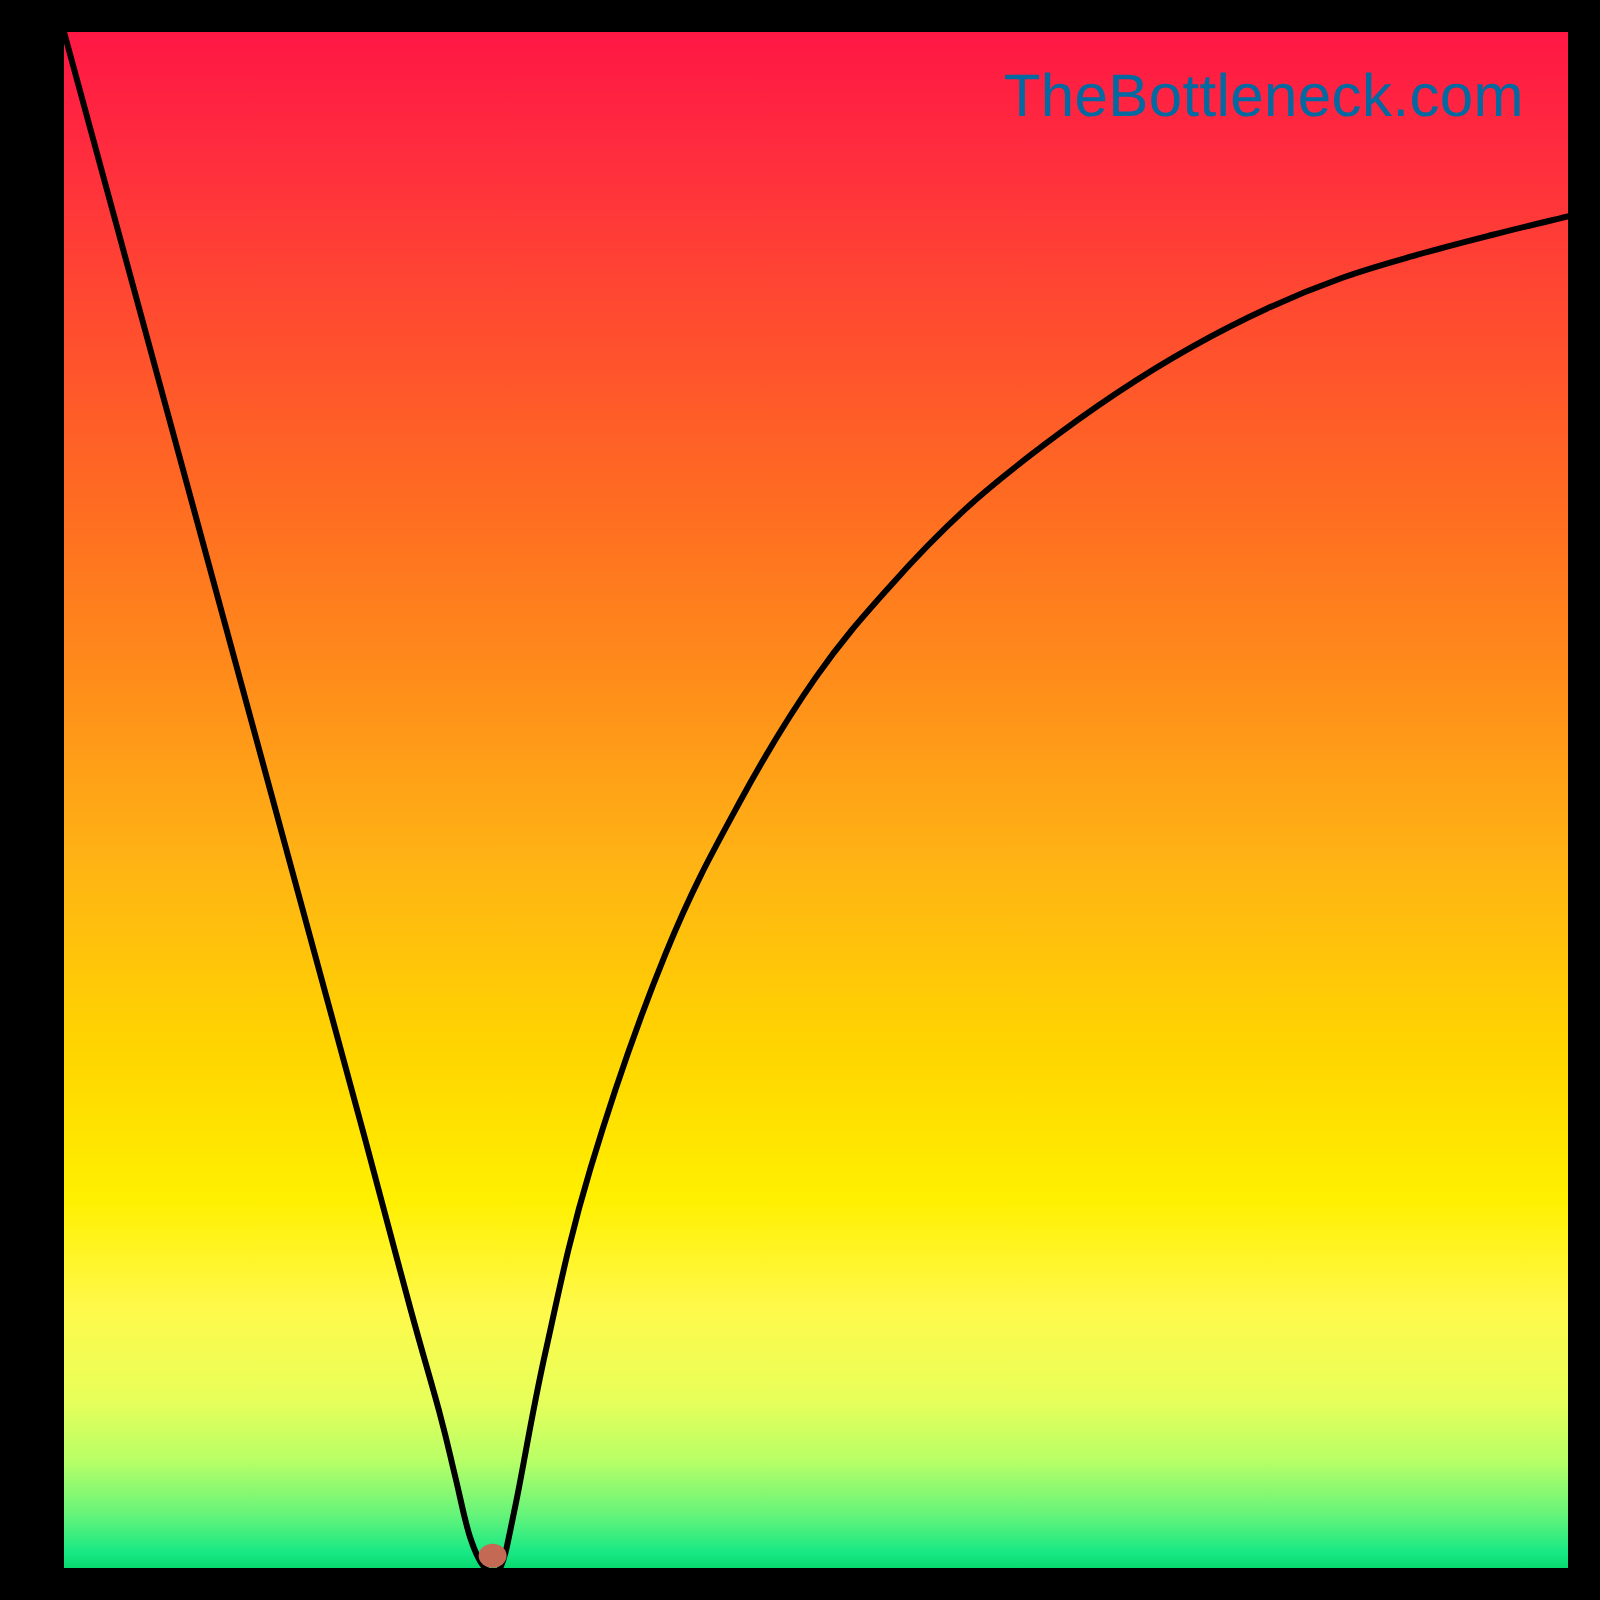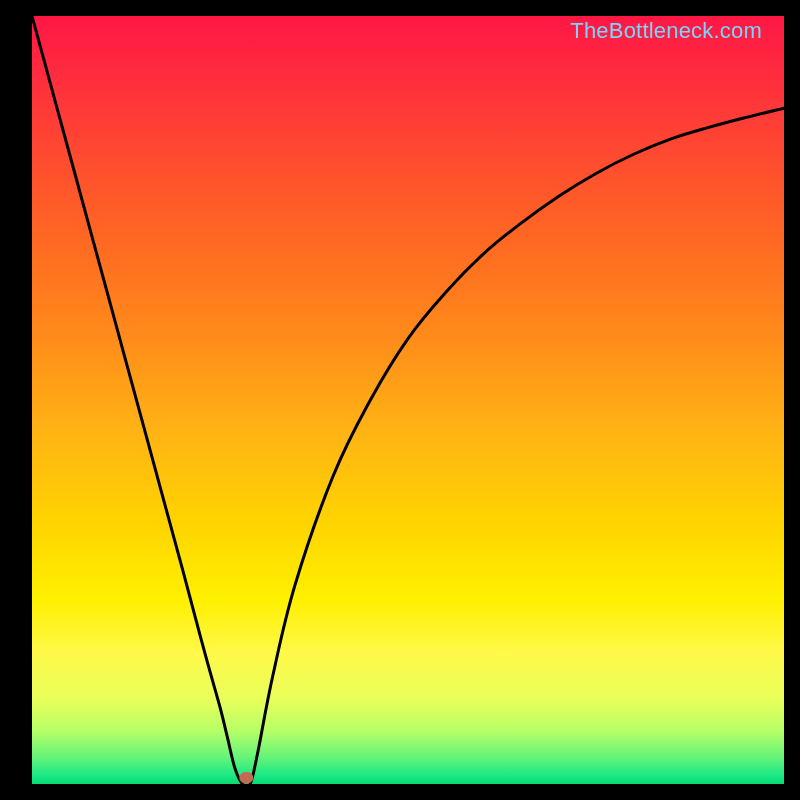--- a/index.html
+++ b/index.html
@@ -14,24 +14,24 @@
   .frame {
     position: absolute;
     left: 16px;
     top: 16px;
     width: 768px;
     height: 768px;
     background: #000;
   }
   .watermark {
     position: absolute;
-    top: 2px;
+    top: 16px;
     right: 22px;
-    color: #7dd3fc;
-    font-size: 22px;
+    color: #0369a1;
+    font-size: 30px;
     font-weight: 500;
     letter-spacing: 0.2px;
     z-index: 10;
   }
   svg {
     position: absolute;
     left: 0;
     top: 0;
   }
 </style>

